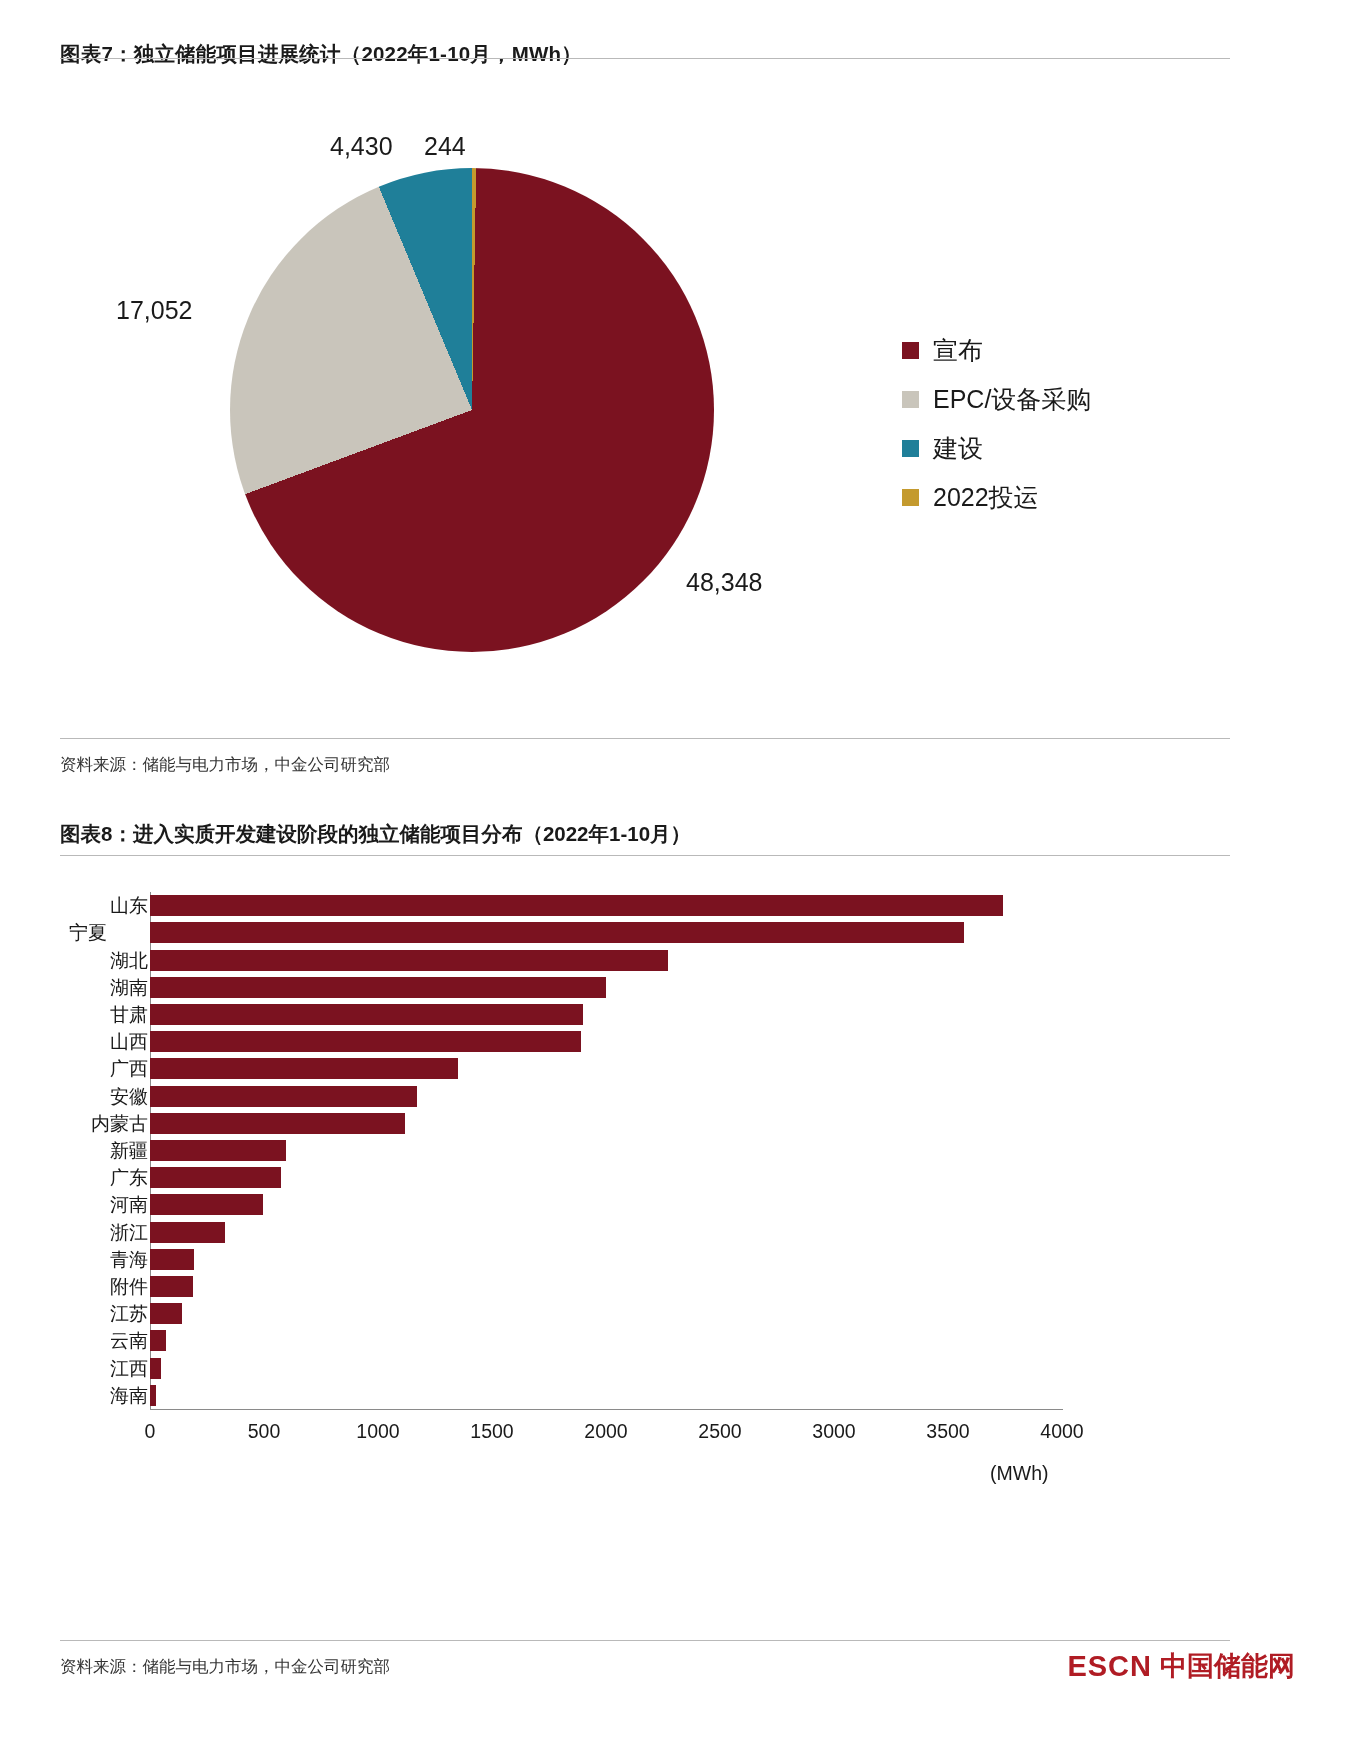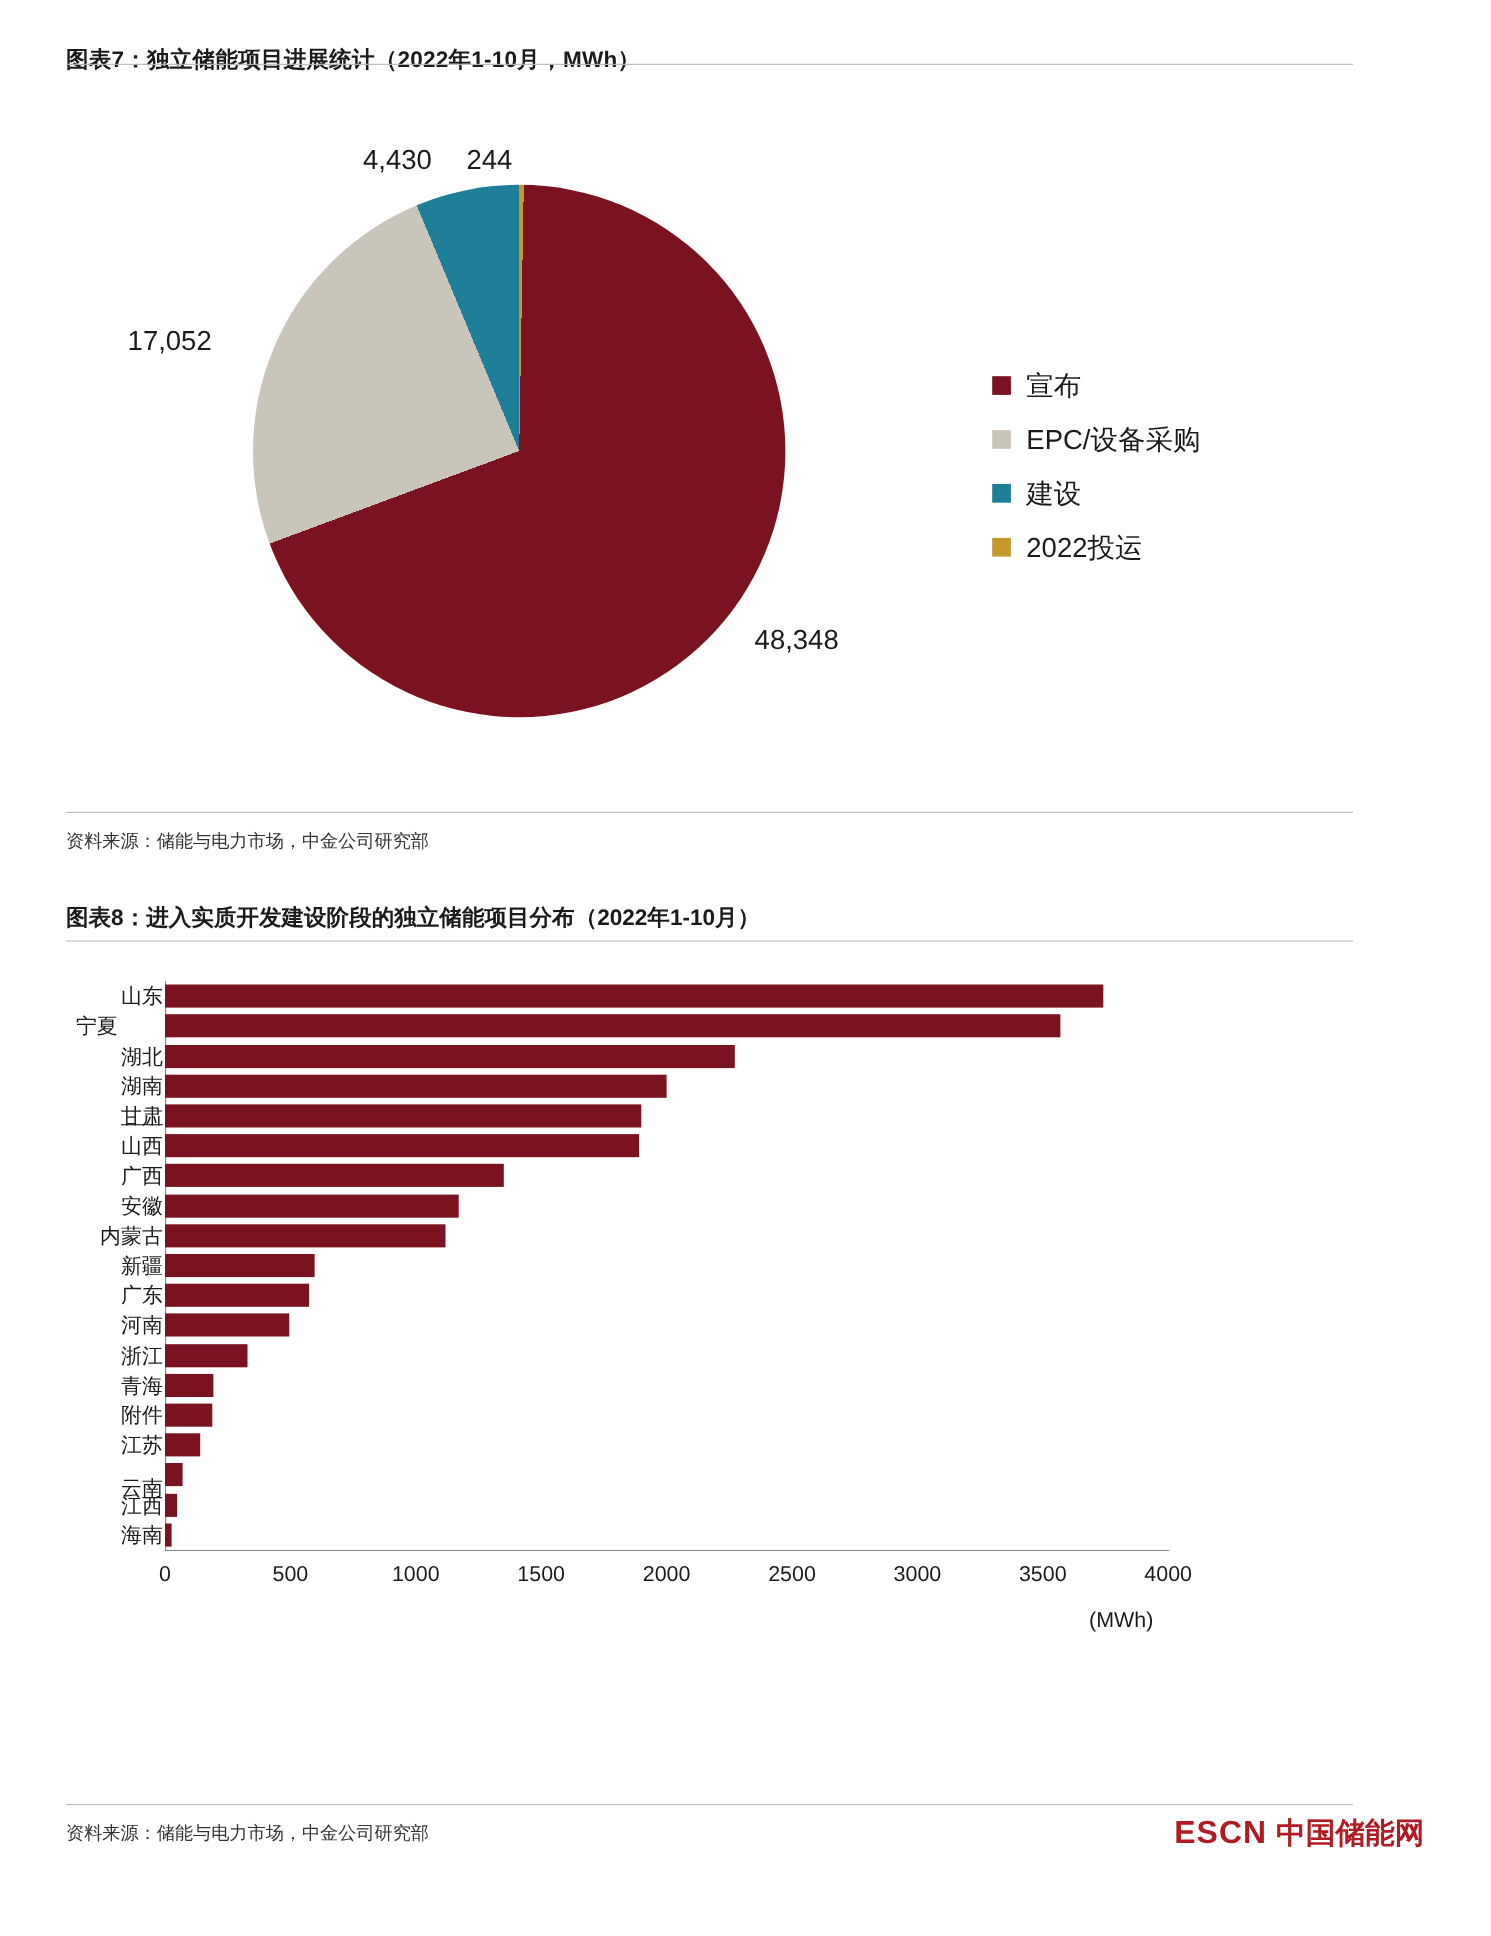--- a/index.html
+++ b/index.html
@@ -253,21 +253,21 @@
           <div class="bar" style="width: 517.56px; background: rgb(123, 18, 32);"></div>
         </div>
         <div class="cat-label" style="top: 67.5263px;">湖北</div>
         <div class="bar-row" style="left: 90px; top: 96.7368px; width: 912px;">
           <div class="bar" style="width: 456px; background: rgb(123, 18, 32);"></div>
         </div>
         <div class="cat-label" style="top: 94.7368px;">湖南</div>
         <div class="bar-row" style="left: 90px; top: 123.947px; width: 912px;">
           <div class="bar" style="width: 433.2px; background: rgb(123, 18, 32);"></div>
         </div>
-        <div class="cat-label" style="top: 121.947px; text-decoration: underline;">甘肃</div>
+        <div class="cat-label" style="top: 121.947px;">甘肃</div>
         <div class="bar-row" style="left: 90px; top: 151.158px; width: 912px;">
           <div class="bar" style="width: 430.92px; background: rgb(123, 18, 32);"></div>
         </div>
         <div class="cat-label" style="top: 149.158px;">山西</div>
         <div class="bar-row" style="left: 90px; top: 178.368px; width: 912px;">
           <div class="bar" style="width: 307.8px; background: rgb(123, 18, 32);"></div>
         </div>
         <div class="cat-label" style="top: 176.368px;">广西</div>
         <div class="bar-row" style="left: 90px; top: 205.579px; width: 912px;">
           <div class="bar" style="width: 266.76px; background: rgb(123, 18, 32);"></div>
@@ -301,21 +301,21 @@
           <div class="bar" style="width: 43.32px; background: rgb(123, 18, 32);"></div>
         </div>
         <div class="cat-label" style="top: 394.053px;">附件</div>
         <div class="bar-row" style="left: 90px; top: 423.263px; width: 912px;">
           <div class="bar" style="width: 31.92px; background: rgb(123, 18, 32);"></div>
         </div>
         <div class="cat-label" style="top: 421.263px;">江苏</div>
         <div class="bar-row" style="left: 90px; top: 450.474px; width: 912px;">
           <div class="bar" style="width: 15.96px; background: rgb(123, 18, 32);"></div>
         </div>
-        <div class="cat-label" style="top: 448.474px; margin-top: 12px;">云南</div>
+        <div class="cat-label" style="top: 448.474px;">云南</div>
         <div class="bar-row" style="left: 90px; top: 477.684px; width: 912px;">
           <div class="bar" style="width: 11.4px; background: rgb(123, 18, 32);"></div>
         </div>
         <div class="cat-label" style="top: 475.684px;">江西</div>
         <div class="bar-row" style="left: 90px; top: 504.895px; width: 912px;">
           <div class="bar" style="width: 5.7px; background: rgb(123, 18, 32);"></div>
         </div>
         <div class="cat-label" style="top: 502.895px;">海南</div>
       </div>
     <div id="xticks-container">

